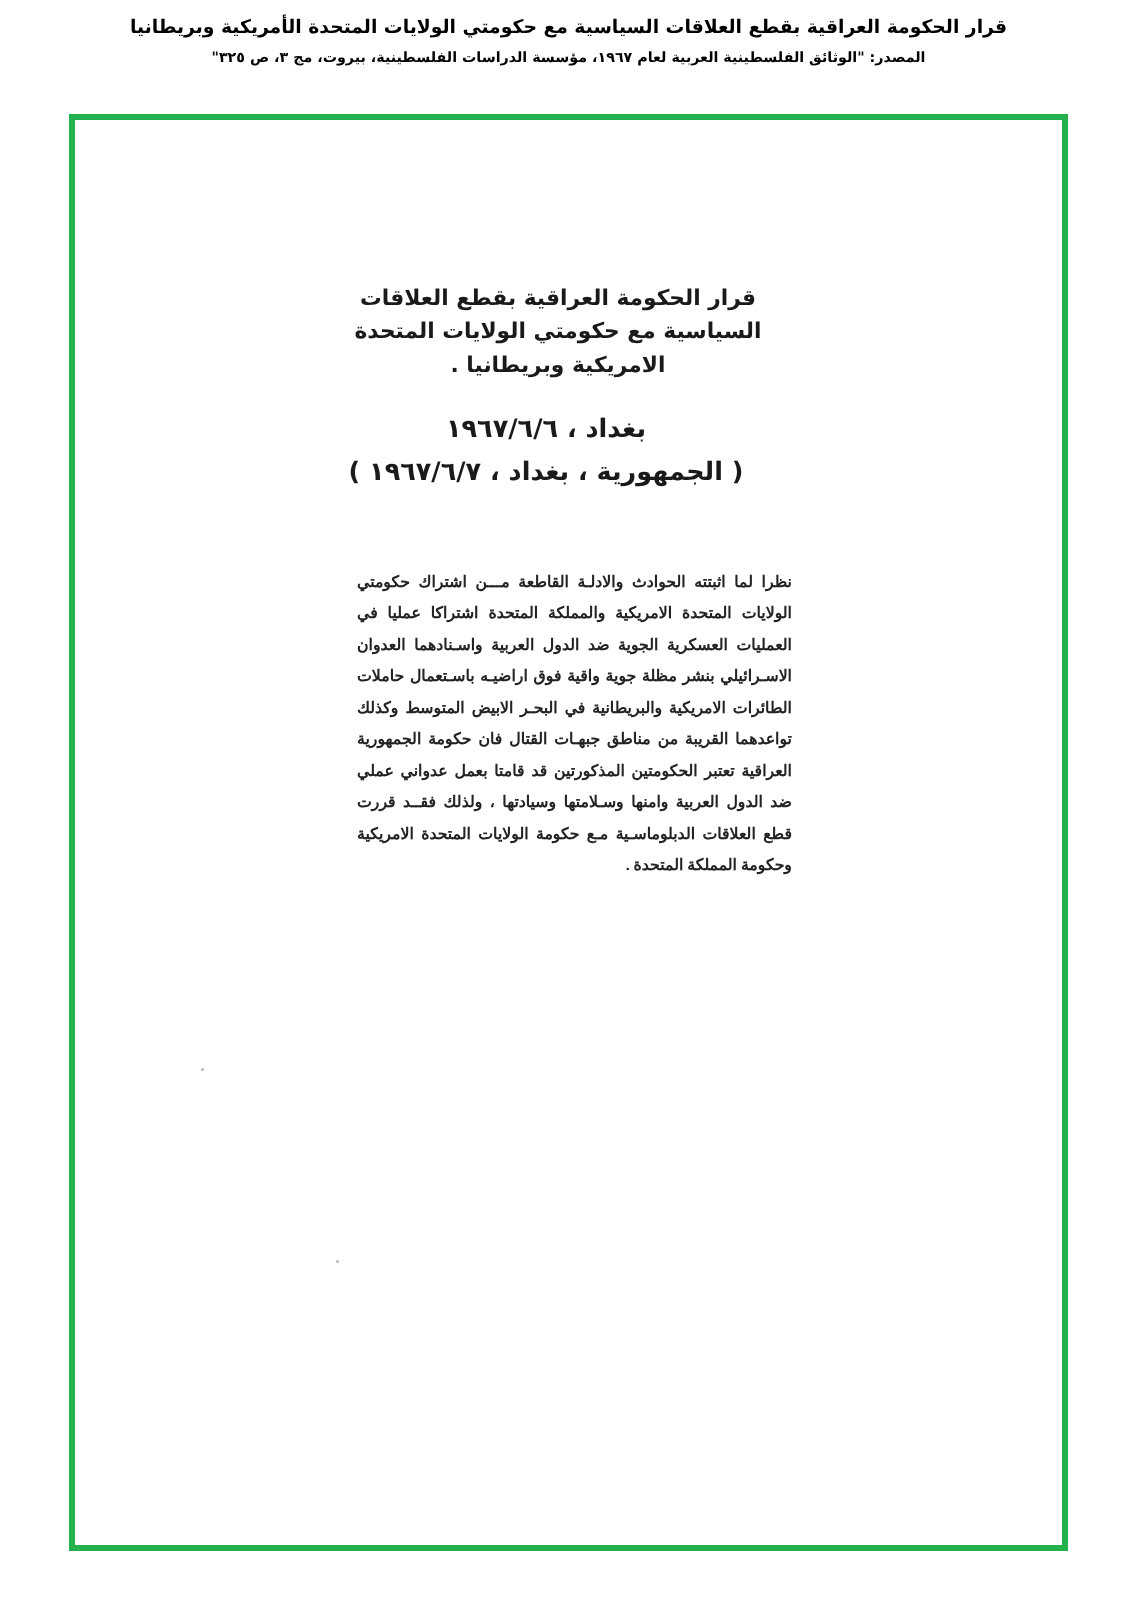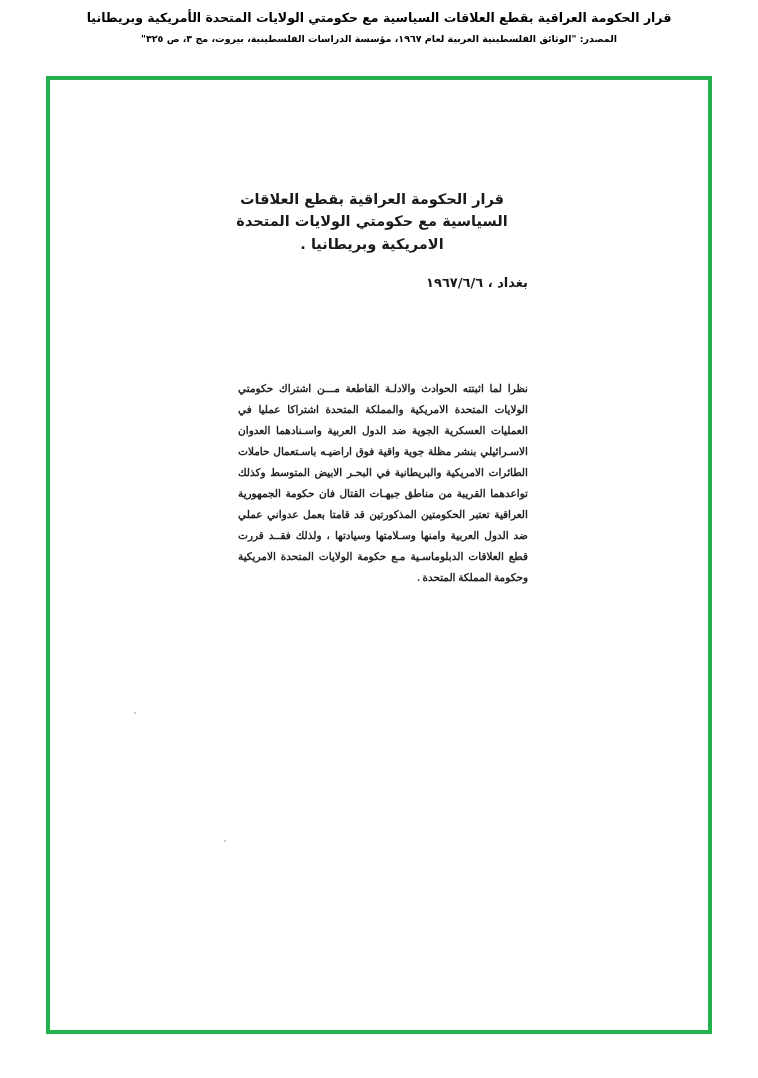--- a/index.html
+++ b/index.html
@@ -74,25 +74,26 @@
     font-size: 14.5px;
     font-weight: bold;
     line-height: 1.55;
     color: #1a1a1a;
     letter-spacing: 0.2px;
   }
 
   .scan-dateline {
     position: absolute;
     top: 192px;
-    right: 180px;
+    right: 194px;
     width: 300px;
+    text-align: center;
     direction: rtl;
     font-family: "DejaVu Sans", sans-serif;
-    font-size: 13px;
+    font-size: 17px;
     font-weight: bold;
     line-height: 1.7;
     color: #1a1a1a;
   }
 
   .scan-body {
     position: absolute;
     top: 298px;
     right: 180px;
     width: 290px;
@@ -129,20 +130,21 @@
   <div class="header-source">المصدر: "الوثائق الفلسطينية العربية لعام ١٩٦٧، مؤسسة الدراسات الفلسطينية، بيروت، مج ٣، ص ٣٢٥"</div>
 </div>
 
 <div class="doc-frame">
   <div class="doc-inner">
 
     <div class="scan-title">قرار الحكومة العراقية بقطع العلاقات السياسية مع حكومتي الولايات المتحدة الامريكية وبريطانيا .</div>
 
     <div class="scan-dateline">
       <div>بغداد ، ١٩٦٧/٦/٦</div>
+      <div>( الجمهورية ، بغداد ، ١٩٦٧/٦/٧ )</div>
     </div>
 
     <div class="scan-body">
       <p>نظرا لما اثبتته الحوادث والادلـة القاطعة مـــن اشتراك حكومتي الولايات المتحدة الامريكية والمملكة المتحدة اشتراكا عمليا في العمليات العسكرية الجوية ضد الدول العربية واسـنادهما العدوان الاسـرائيلي بنشر مظلة جوية واقية فوق اراضيـه باسـتعمال حاملات الطائرات الامريكية والبريطانية في البحـر الابيض المتوسط وكذلك تواعدهما القريبة من مناطق جبهـات القتال فان حكومة الجمهورية العراقية تعتبر الحكومتين المذكورتين قد قامتا بعمل عدواني عملي ضد الدول العربية وامنها وسـلامتها وسيادتها ، ولذلك فقــد قررت قطع العلاقات الدبلوماسـية مـع حكومة الولايات المتحدة الامريكية وحكومة المملكة المتحدة .</p>
     </div>
 
     <span class="speck" style="left:84px; top:632px;"></span>
     <span class="speck" style="left:174px; top:760px;"></span>
 
   </div>

